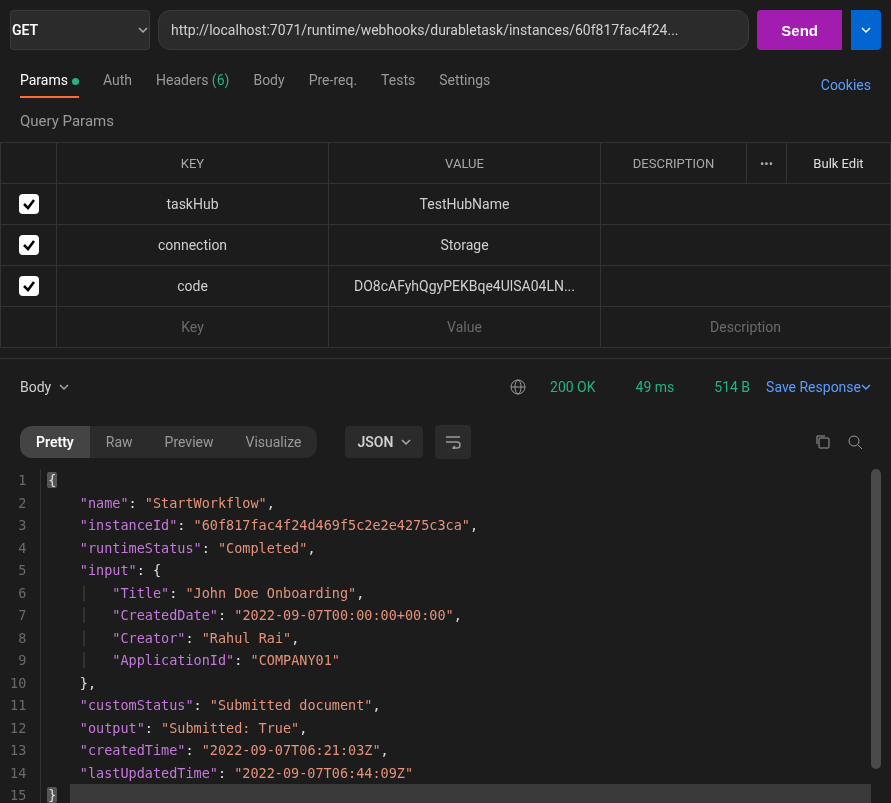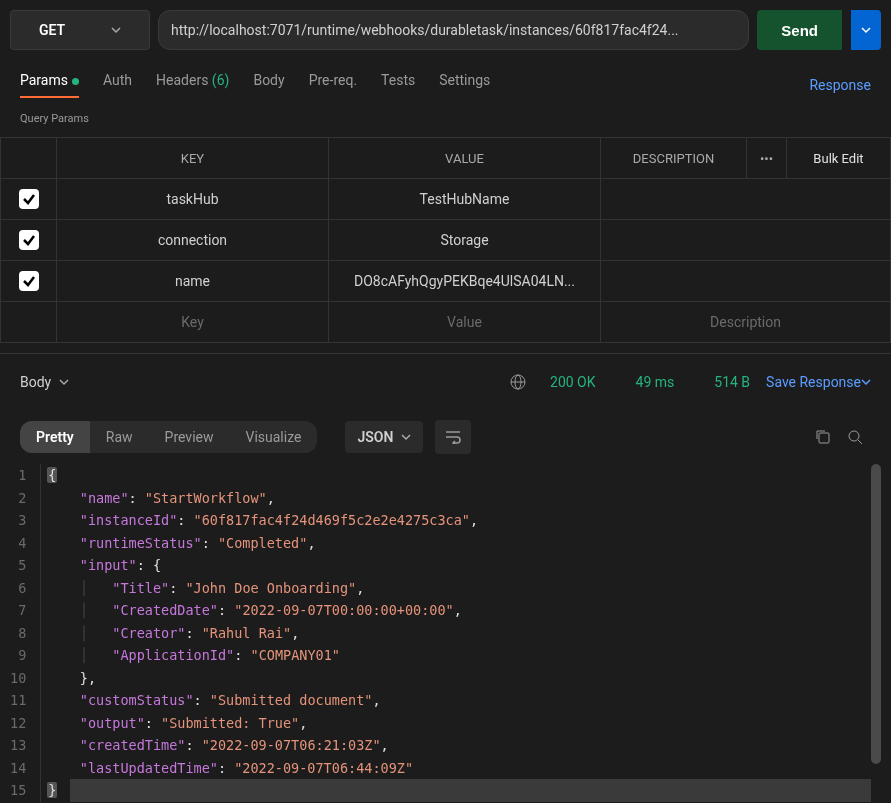--- a/index.html
+++ b/index.html
@@ -15,39 +15,39 @@
   .top-bar { display: flex; gap: 8px; padding: 10px; height: 60px; align-items: center; }
   .method-select {
     background: #2b2b2b;
     border: 1px solid #3a3a3a;
     border-radius: 4px;
     height: 40px;
     width: 140px;
     display: flex;
     align-items: center;
     justify-content: space-between;
-    padding: 0 28px;
+    padding: 0 1px;
     font-weight: 600;
     color: #fff;
   }
   .url-input {
     flex: 1;
     background: #2b2b2b;
     border: 1px solid #3a3a3a;
     border-radius: 12px;
     height: 40px;
     padding: 0 12px;
     color: #d0d0d0;
     display: flex;
     align-items: center;
     overflow: hidden;
     white-space: nowrap;
   }
   .send-btn {
-    background: #14532d;
+    background: #a21caf;
     color: #fff;
     font-weight: 600;
     height: 40px;
     border-radius: 4px 0 0 4px;
     border: none;
     padding: 0 24px;
     font-size: 15px;
   }
   .send-caret {
     background: #0265d2;
@@ -59,21 +59,21 @@
     align-items: center;
     justify-content: center;
     margin-left: 1px;
   }
   .tabs { display: flex; gap: 24px; padding: 10px 20px 0; height: 40px; align-items: center; }
   .tab { color: #9a9a9a; cursor: pointer; padding-bottom: 8px; border-bottom: 2px solid transparent; }
   .tab.active { color: #fff; border-bottom: 2px solid #ff6c37; }
   .tab .dot { display: inline-block; width: 7px; height: 7px; background: #24b47e; border-radius: 50%; margin-left: 4px; vertical-align: middle; }
   .tab .count { color: #24b47e; }
   .cookies-link { margin-left: auto; color: #5b9dff; }
-  .section-title { color: #9a9a9a; padding: 12px 20px; font-size: 11px; }
+  .section-title { color: #9a9a9a; padding: 12px 20px; font-size: 15px; }
   .params-table { width: 100%; border-collapse: collapse; }
   .params-table th, .params-table td {
     border: 1px solid #333;
     padding: 10px 10px;
     text-align: center;
     font-weight: normal;
     color: #d0d0d0;
     height: 41px;
   }
   .params-table th { color: #aaa; font-size: 13px; }
@@ -136,21 +136,21 @@
 </div>
 
 <div class="tabs">
   <div class="tab active"><span>Params</span><span class="dot"></span></div>
   <div class="tab">Auth</div>
   <div class="tab"><span>Headers</span> <span class="count">(6)</span></div>
   <div class="tab">Body</div>
   <div class="tab">Pre-req.</div>
   <div class="tab">Tests</div>
   <div class="tab">Settings</div>
-  <div class="cookies-link">Response</div>
+  <div class="cookies-link">Cookies</div>
 </div>
 
 <div class="section-title">Query Params</div>
 
 <table class="params-table">
   <tbody>
       <tr>
     <th class="cbcell"></th>
     <th class="keycol">KEY</th>
     <th class="valcol">VALUE</th>
@@ -177,21 +177,21 @@
     <td>connection</td>
     <td>Storage</td>
     <td colspan="3"></td>
   </tr>
   <tr>
     <td class="cbcell"><span class="checkbox">
             <svg viewBox="0 0 14 14">
               <path d="M2 7 L6 11 L12 3" stroke="#000" stroke-width="2.5" fill="none"></path>
             </svg>
           </span></td>
-    <td>name</td>
+    <td>code</td>
     <td>DO8cAFyhQgyPEKBqe4UlSA04LN...</td>
     <td colspan="3"></td>
   </tr>
   <tr>
     <td class="cbcell"></td>
     <td class="ph">Key</td>
     <td class="ph">Value</td>
     <td colspan="3" class="ph">Description</td>
   </tr>
 </tbody>

